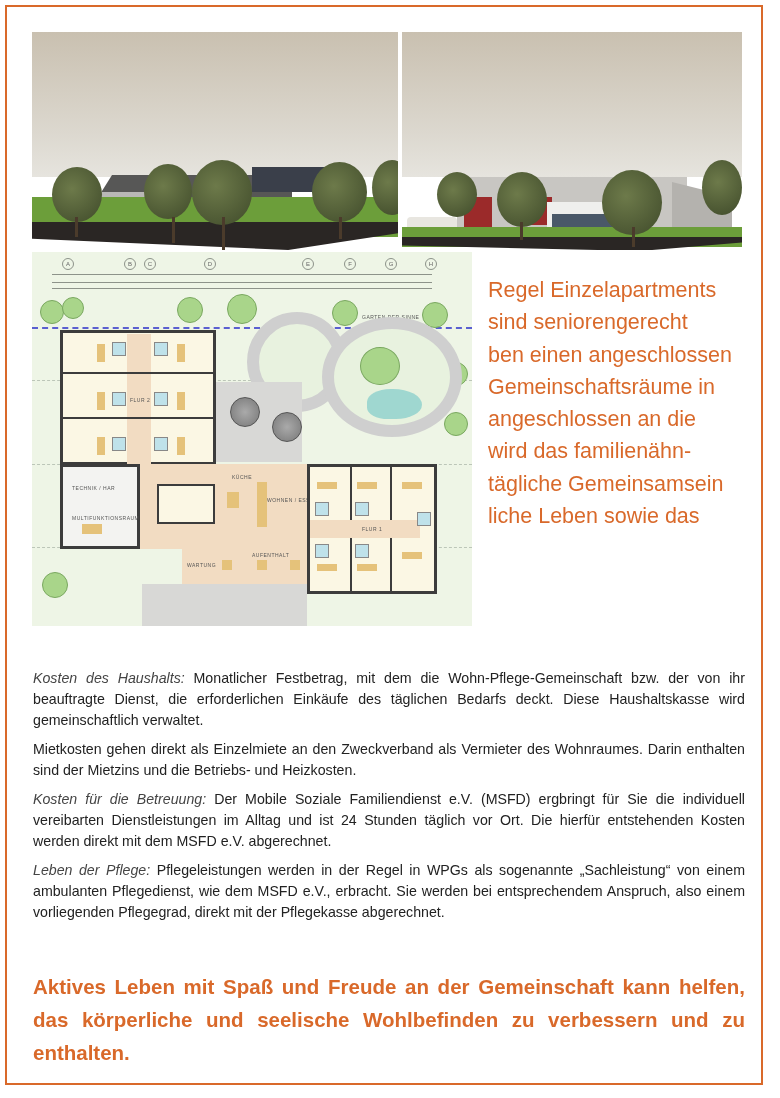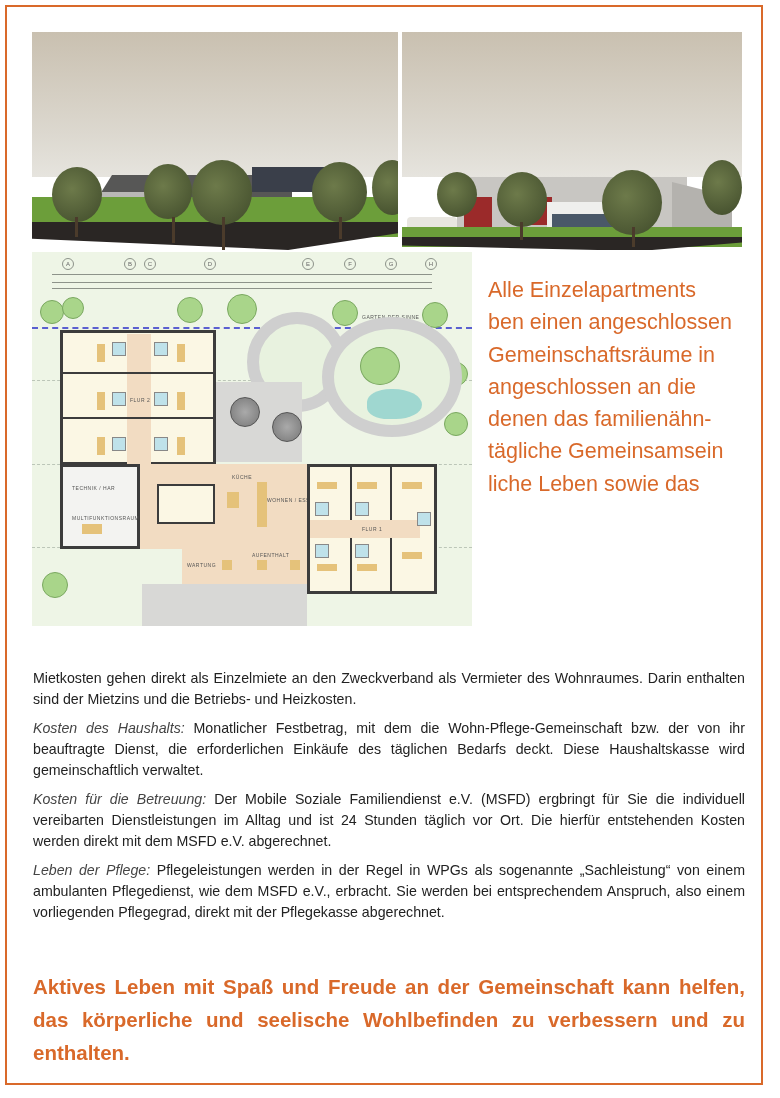--- a/index.html
+++ b/index.html
@@ -180,37 +180,38 @@
   <div class="bath" style="left:323px;top:292px;width:12px;height:12px;"></div>
   <div class="furn" style="left:285px;top:230px;width:20px;height:7px;"></div>
   <div class="furn" style="left:325px;top:230px;width:20px;height:7px;"></div>
   <div class="furn" style="left:370px;top:230px;width:20px;height:7px;"></div>
   <div class="furn" style="left:285px;top:312px;width:20px;height:7px;"></div>
   <div class="furn" style="left:325px;top:312px;width:20px;height:7px;"></div>
   <div class="furn" style="left:370px;top:300px;width:20px;height:7px;"></div>
 </div>
 
 <div class="callout">
-  <div>Alle Einzelapartments</div>
+  <div>Regel Einzelapartments</div>
+  <div>sind seniorengerecht</div>
   <div>ben einen angeschlossen</div>
   <div>Gemeinschaftsräume in</div>
   <div>angeschlossen an die</div>
-  <div>denen das familienähn-</div>
+  <div>wird das familienähn-</div>
   <div>tägliche Gemeinsamsein</div>
   <div>liche Leben sowie das</div>
 </div>
 
 <div class="body">
   <p>
+    <em>Kosten des Haushalts:</em><span> Monatlicher Festbetrag, mit dem die Wohn-Pflege-Gemeinschaft bzw. der von ihr beauftragte Dienst, die erforderlichen Einkäufe des täglichen Bedarfs deckt. Diese Haushaltskasse wird gemeinschaftlich verwaltet.</span>
+  </p>
+  <p>
     <span>Mietkosten gehen direkt als Einzelmiete an den Zweckverband als Vermieter des Wohnraumes. Darin enthalten sind der Mietzins und die Betriebs- und Heizkosten.</span>
   </p>
   <p>
-    <em>Kosten des Haushalts:</em><span> Monatlicher Festbetrag, mit dem die Wohn-Pflege-Gemeinschaft bzw. der von ihr beauftragte Dienst, die erforderlichen Einkäufe des täglichen Bedarfs deckt. Diese Haushaltskasse wird gemeinschaftlich verwaltet.</span>
-  </p>
-  <p>
     <em>Kosten für die Betreuung:</em><span> Der Mobile Soziale Familiendienst e.V. (MSFD) ergbringt für Sie die individuell vereibarten Dienstleistungen im Alltag und ist 24 Stunden täglich vor Ort. Die hierfür entstehenden Kosten werden direkt mit dem MSFD e.V. abgerechnet.</span>
   </p>
   <p>
     <em>Leben der Pflege:</em><span> Pflegeleistungen werden in der Regel in WPGs als sogenannte „Sachleistung“ von einem ambulanten Pflegedienst, wie dem MSFD e.V., erbracht. Sie werden bei entsprechendem Anspruch, also einem vorliegenden Pflegegrad, direkt mit der Pflegekasse abgerechnet.</span>
   </p>
 </div>
 
 <div class="slogan">Aktives Leben mit Spaß und Freude an der Gemeinschaft kann helfen, das körperliche und seelische Wohlbefinden zu verbessern und zu enthalten.</div>
 
 </body></html>

